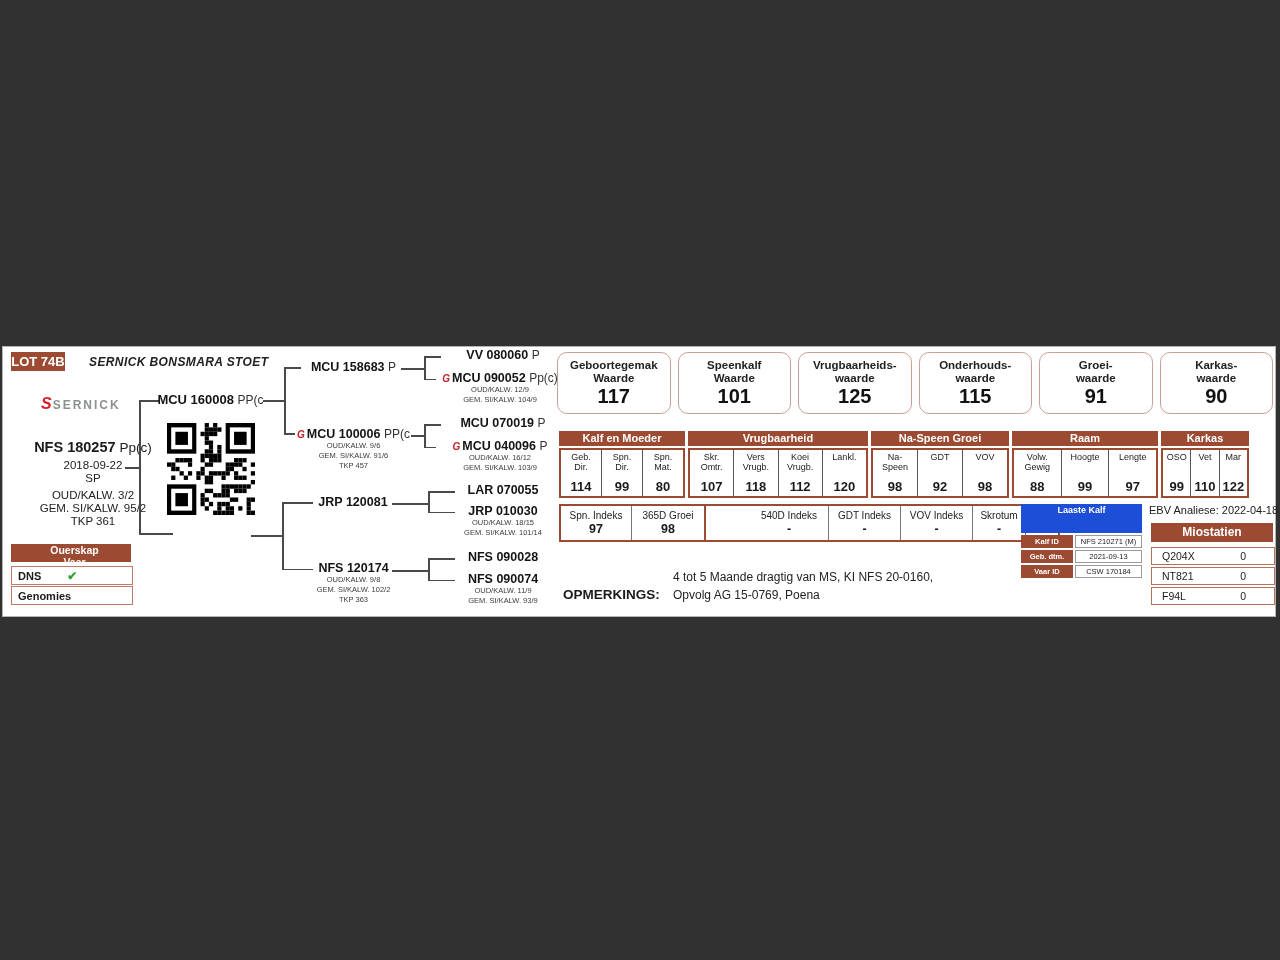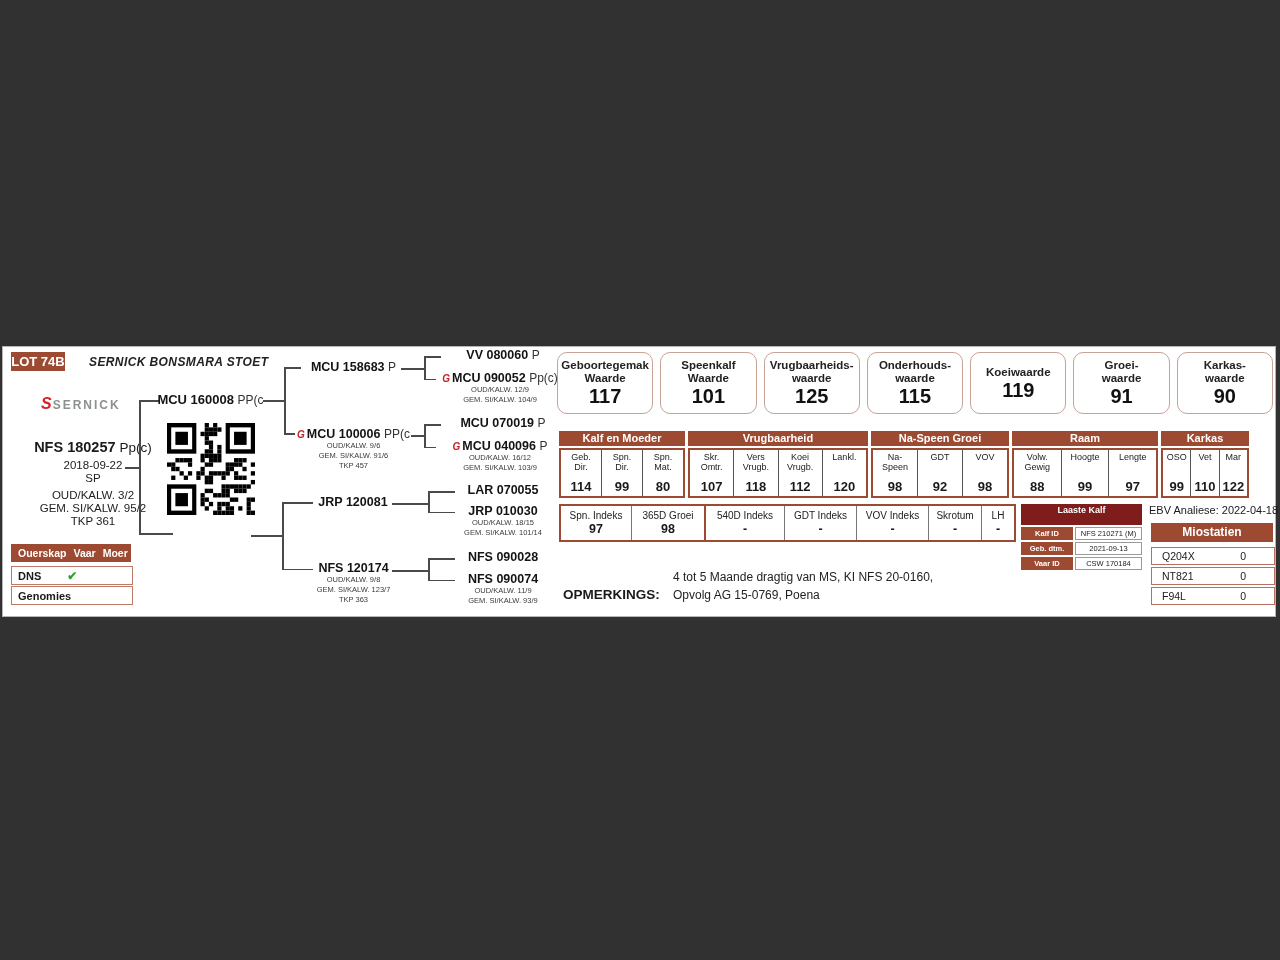--- a/index.html
+++ b/index.html
@@ -21,21 +21,21 @@
 
   
   .subject{position:absolute;left:10px;top:92px;width:160px;text-align:center;}
   .sname{font-size:14.5px;font-weight:700;white-space:nowrap;}
   .sname .suf{font-weight:400;font-size:13.5px;}
   .sline{font-size:11.5px;line-height:13px;color:#222;}
   .sgap{height:4px;}
 
   
   .oue-head{position:absolute;left:8px;top:197px;width:120px;height:18px;background:#9d4a33;color:#fff;
-            display:flex;align-items:center;font-size:10.5px;font-weight:700;}
+            display:flex;align-items:center;font-size:10.5px;font-weight:700;flex-direction:column;}
   .oue-head span{margin-left:7px;}
   .oue-row{position:absolute;left:8px;width:120px;height:17px;border:1px solid #bd7a67;
            display:flex;align-items:center;background:#fff;}
   .oue-row .lab{margin-left:6px;font-size:11px;font-weight:700;}
   .oue-row .chk{margin-left:26px;color:#2e9e2e;font-size:12px;font-weight:700;}
 
   
   .qr{position:absolute;left:164px;top:76px;width:88px;height:92px;}
 
   
@@ -69,22 +69,22 @@
   
   .idx{position:absolute;left:556px;top:157px;height:34px;border:2px solid #9d4a33;display:flex;background:#fff;}
   .idxemph{display:flex;border-right:2px solid #9d4a33;}
   .icell{display:flex;flex-direction:column;align-items:center;justify-content:center;border-right:1px solid #777;}
   .icell.last{border-right:none;}
   .icell .lbl{font-size:10px;color:#222;line-height:12px;}
   .icell .val{font-size:12.5px;font-weight:700;line-height:14px;}
 
   
   .lk{position:absolute;left:1018px;top:157px;width:121px;}
-  .lk .title{background:#7f1d1d;color:#fff;font-size:9px;font-weight:700;text-align:center;
-             height:21px;line-height:13px;}
+  .lk .title{background:#1d4ed8;color:#fff;font-size:9px;font-weight:700;text-align:center;
+             height:29px;line-height:13px;}
   .lkrow{display:flex;height:13px;margin-top:2px;}
   .lklab{width:52px;background:#9d4a33;color:#fff;font-size:7.5px;font-weight:700;text-align:center;line-height:13px;}
   .lkval{flex:1;border:1px solid #9a9a9a;font-size:7.5px;text-align:center;line-height:11px;color:#222;margin-left:2px;}
 
   
   .ebvan{position:absolute;left:1146px;top:157px;font-size:11px;color:#1a1a1a;white-space:nowrap;}
   .mio-title{position:absolute;left:1148px;top:176px;width:122px;height:19px;background:#9d4a33;color:#fff;
              font-weight:700;font-size:12px;text-align:center;line-height:19px;}
   .mrow{position:absolute;left:1148px;width:122px;height:16px;border:1px solid #b5705f;background:#fff;
         display:flex;align-items:center;}
@@ -304,21 +304,21 @@
       <div class="psub">OUD/KALW. 9/6</div>
       <div class="psub">GEM. SI/KALW. 91/6</div>
       <div class="psub">TKP 457</div>
     </div>
     <div class="pnode" style="left:300px;top:149px;width:100px;">
       <div class="pname"><b>JRP 120081</b></div>
     </div>
     <div class="pnode" style="left:298px;top:215px;width:105px;">
       <div class="pname"><b>NFS 120174</b></div>
       <div class="psub">OUD/KALW. 9/8</div>
-      <div class="psub">GEM. SI/KALW. 123/7</div>
+      <div class="psub">GEM. SI/KALW. 102/2</div>
       <div class="psub">TKP 363</div>
     </div>
 
     <div class="pnode" style="left:445px;top:2px;width:110px;">
       <div class="pname"><b>VV 080060</b> <span class="suf">P</span></div>
     </div>
     <div class="pnode" style="left:432px;top:25px;width:130px;">
       <div class="pname"><span class="gicon">G</span><b>MCU 090052</b> <span class="suf">Pp(c)</span></div>
       <div class="psub">OUD/KALW. 12/9</div>
       <div class="psub">GEM. SI/KALW. 104/9</div>
@@ -361,24 +361,20 @@
       </div>
       <div class="vbox">
         <div class="lbl">Vrugbaarheids-
 waarde</div>
         <div class="val">125</div>
       </div>
       <div class="vbox">
         <div class="lbl">Onderhouds-
 waarde</div>
         <div class="val">115</div>
-      </div>
-      <div class="vbox">
-        <div class="lbl">Koeiwaarde</div>
-        <div class="val">119</div>
       </div>
       <div class="vbox">
         <div class="lbl">Groei-
 waarde</div>
         <div class="val">91</div>
       </div>
       <div class="vbox">
         <div class="lbl">Karkas-
 waarde</div>
         <div class="val">90</div>
@@ -489,21 +485,21 @@
       <div class="idxemph">
         <div class="icell" style="width:70px;">
             <div class="lbl">Spn. Indeks</div>
             <div class="val">97</div>
           </div>
         <div class="icell last" style="width:72px;">
             <div class="lbl">365D Groei</div>
             <div class="val">98</div>
           </div>
       </div>
-      <div class="icell" style="width:78px;">
+      <div class="icell" style="width:78px;padding-left:44px;">
           <div class="lbl">540D Indeks</div>
           <div class="val">-</div>
         </div>
       <div class="icell" style="width:71px;">
           <div class="lbl">GDT Indeks</div>
           <div class="val">-</div>
         </div>
       <div class="icell" style="width:71px;">
           <div class="lbl">VOV Indeks</div>
           <div class="val">-</div>

